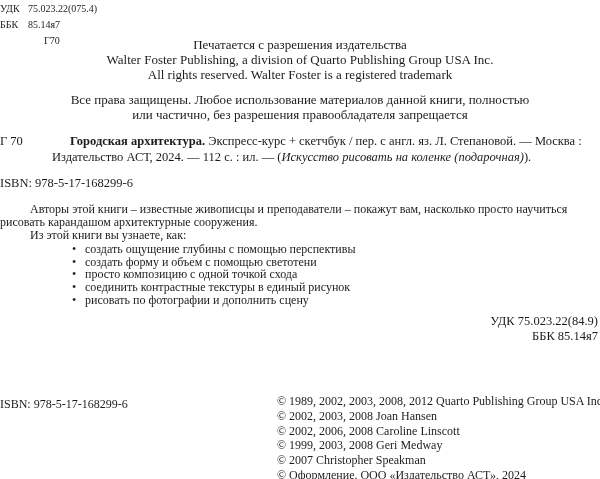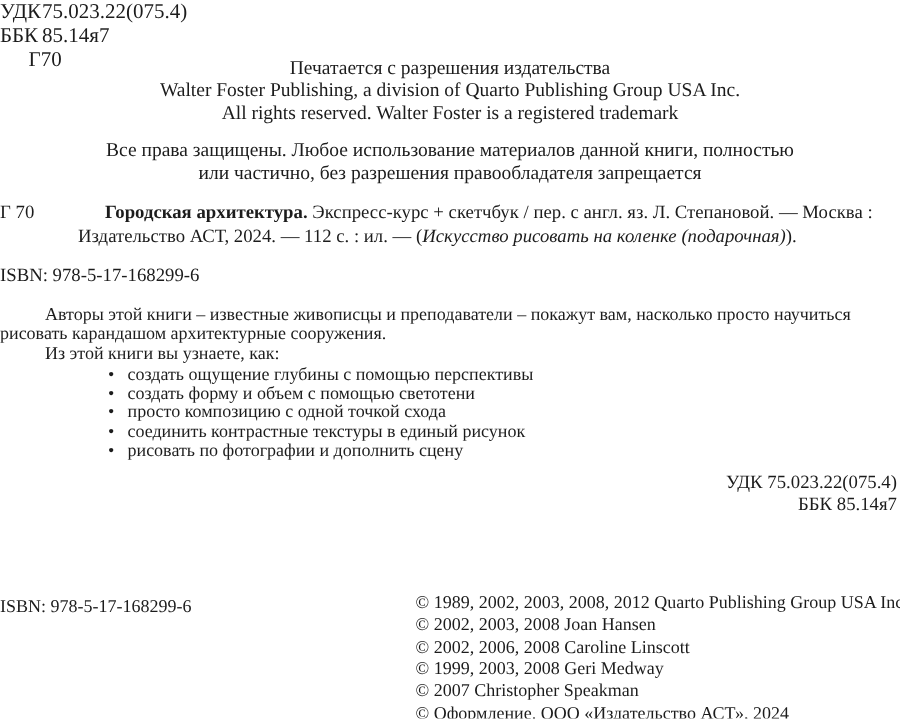--- a/index.html
+++ b/index.html
@@ -8,24 +8,24 @@
     overflow: hidden;
     background: #ffffff;
     font-family: "Liberation Serif", serif;
     color: #1c1c1c;
   }
   .page { position: relative; width: 600px; height: 479px; }
   .abs { position: absolute; }
   .nowrap { white-space: nowrap; }
 
   
-  .codes-top { top: 1px; left: 0; font-size: 14px; line-height: 16px; }
+  .codes-top { top: 1px; left: 0; font-size: 10px; line-height: 16px; }
   .codes-top .row { display: flex; }
   .codes-top .lbl { width: 28px; }
-  .codes-top .sign { padding-left: 19px; }
+  .codes-top .sign { padding-left: 44px; }
 
   
   .centered { left: 0; width: 600px; text-align: center; font-size: 13px; line-height: 15px; }
   .permission { top: 37px; }
   .rights { top: 92px; }
 
   
   .catalog { top: 134px; left: 0; width: 600px; font-size: 12.5px; line-height: 15.5px; padding-left: 20px; }
   .catalog .code { position: absolute; left: 0; top: 0; }
   .catalog .entry { padding-left: 32px; }
@@ -117,21 +117,21 @@
       <span class="dot">•</span>
       <span>соединить контрастные текстуры в единый рисунок</span>
     </div>
     <div class="item nowrap">
       <span class="dot">•</span>
       <span>рисовать по фотографии и дополнить сцену</span>
     </div>
   </div>
 
   <div class="abs codes-right nowrap">
-    <div>УДК 75.023.22(075.4)</div>
+    <div>УДК 75.023.22(84.9)</div>
     <div>ББК 85.14я7</div>
   </div>
 
   <div class="abs isbn-bottom nowrap">ISBN: 978-5-17-168299-6</div>
 
   <div class="abs copyrights">
     <div class="nowrap">© 1989, 2002, 2003, 2008, 2012 Quarto Publishing Group USA Inc.</div>
     <div class="nowrap">© 2002, 2003, 2008 Joan Hansen</div>
     <div class="nowrap">© 2002, 2006, 2008 Caroline Linscott</div>
     <div class="nowrap">© 1999, 2003, 2008 Geri Medway</div>

